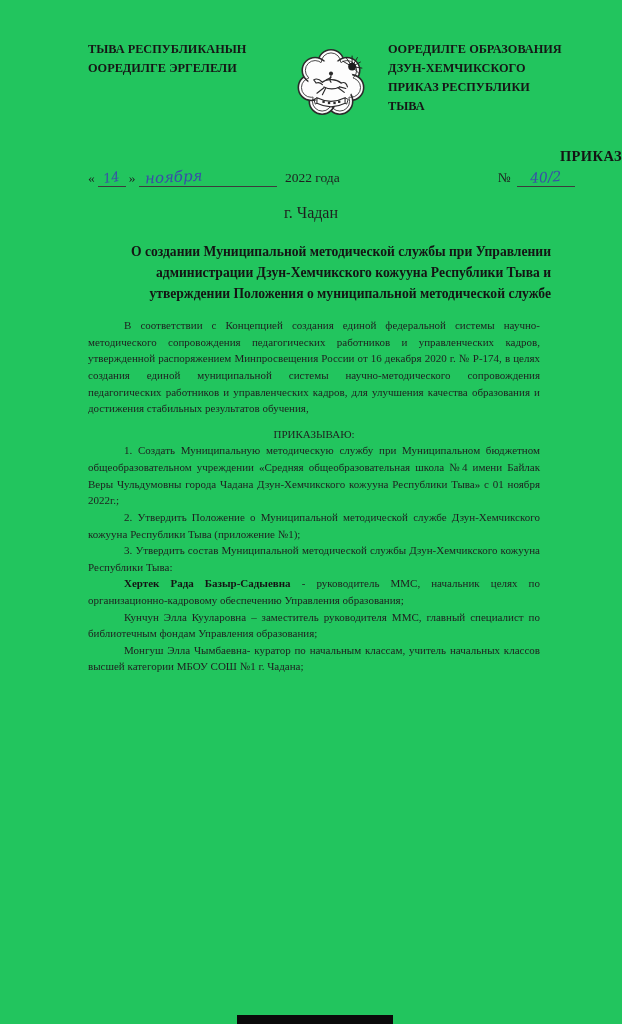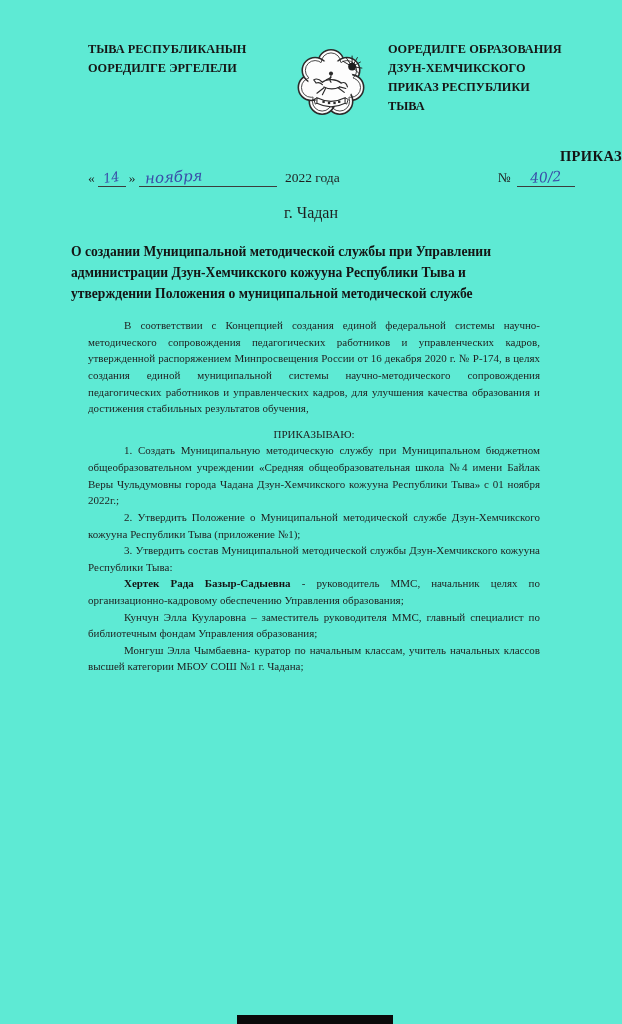--- a/index.html
+++ b/index.html
@@ -1,19 +1,19 @@
 <!DOCTYPE html>
 <html lang="ru"><head>
 <meta charset="utf-8">
 <style>
   html,body{margin:0;padding:0;background:#ffffff;}
   .page{
     position:relative;
     width:622px;height:1024px;
-    background:#5eead4;
+    background:#22c55e;
     font-family:"Liberation Serif","DejaVu Serif",serif;
     color:#1f1f1f;
     overflow:hidden;
   }
   
   .header-row{
     display:flex;justify-content:space-between;align-items:flex-start;
     margin:40px 42px 0 88px;
   }
   .org-block{font-weight:bold;font-size:12.3px;line-height:1.55;color:#161616;}
@@ -45,21 +45,21 @@
   }
   .month-slot .hand{display:inline-block;transform:rotate(-3deg);font-size:15px;}
   .num-slot{
     display:inline-block;width:58px;text-align:center;
     border-bottom:1px solid #3c3c3c;margin-left:6px;
   }
   .num-slot .hand{display:inline-block;transform:rotate(-4deg);font-size:14px;}
   .city-line{text-align:center;font-size:16px;margin-top:17px;}
   
   .order-title{
-    margin:19px auto 0;width:480px;text-align:left;
+    margin:19px auto 0;width:480px;text-align:right;
     font-weight:bold;font-size:13.6px;line-height:1.55;color:#141414;
   }
   
   .body-text{margin:13px 82px 0 88px;font-size:11px;line-height:1.51;}
   .para{margin:0;text-indent:36px;text-align:justify;}
   .resolve-heading{margin:9px 0 0;text-align:center;text-indent:0;}
   .b{font-weight:bold;color:#141414;}
   
   .scan-bar{
     position:absolute;left:237px;bottom:0;width:156px;height:9px;

